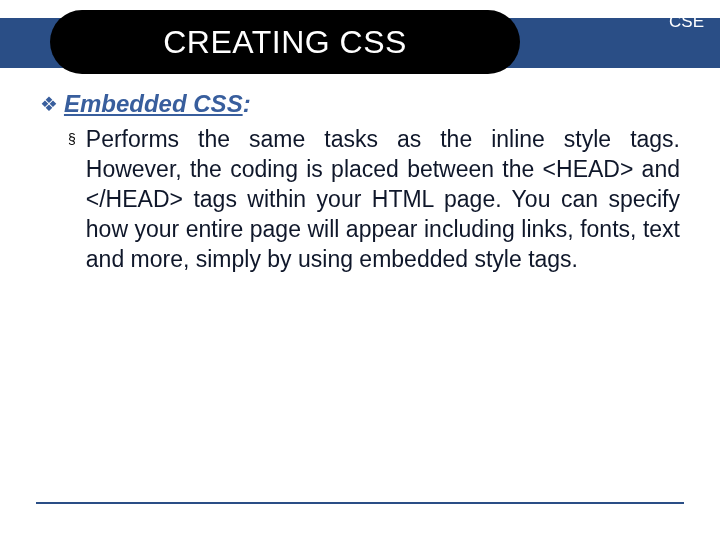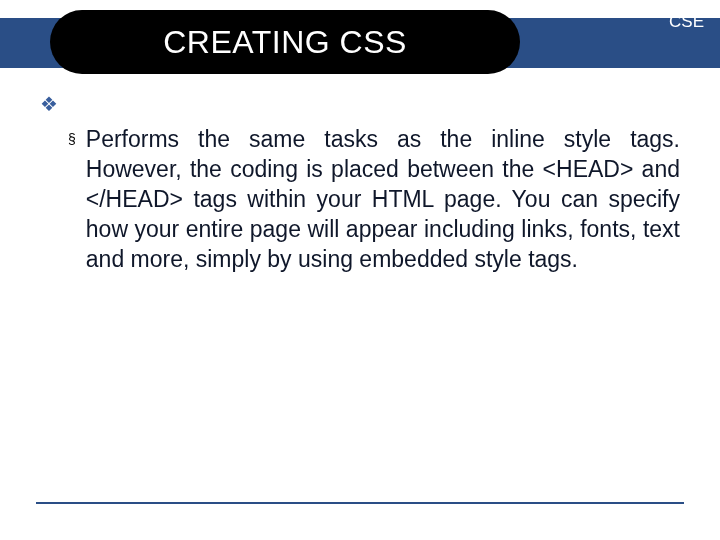--- a/index.html
+++ b/index.html
@@ -110,20 +110,23 @@
 
 <div class="title-pill">
   <span>CREATING CSS</span>
 </div>
 
 <div class="badge">CSE</div>
 
 <div class="content">
   <div class="bullet-row">
     <span class="diamond-bullet">❖</span>
+    <span>
+      <span class="heading-text">Embedded CSS</span><span class="heading-colon">:</span>
+    </span>
   </div>
   <div class="sub-bullet">
     <span class="square-bullet">§</span>
     <div class="body-text">Performs the same tasks as the inline style tags. However, the coding is placed between the &lt;HEAD&gt; and &lt;/HEAD&gt; tags within your HTML page. You can specify how your entire page will appear including links, fonts, text and more, simply by using embedded style tags.</div>
   </div>
 </div>
 
 <div class="footer-line"></div>
 
 </body></html>

